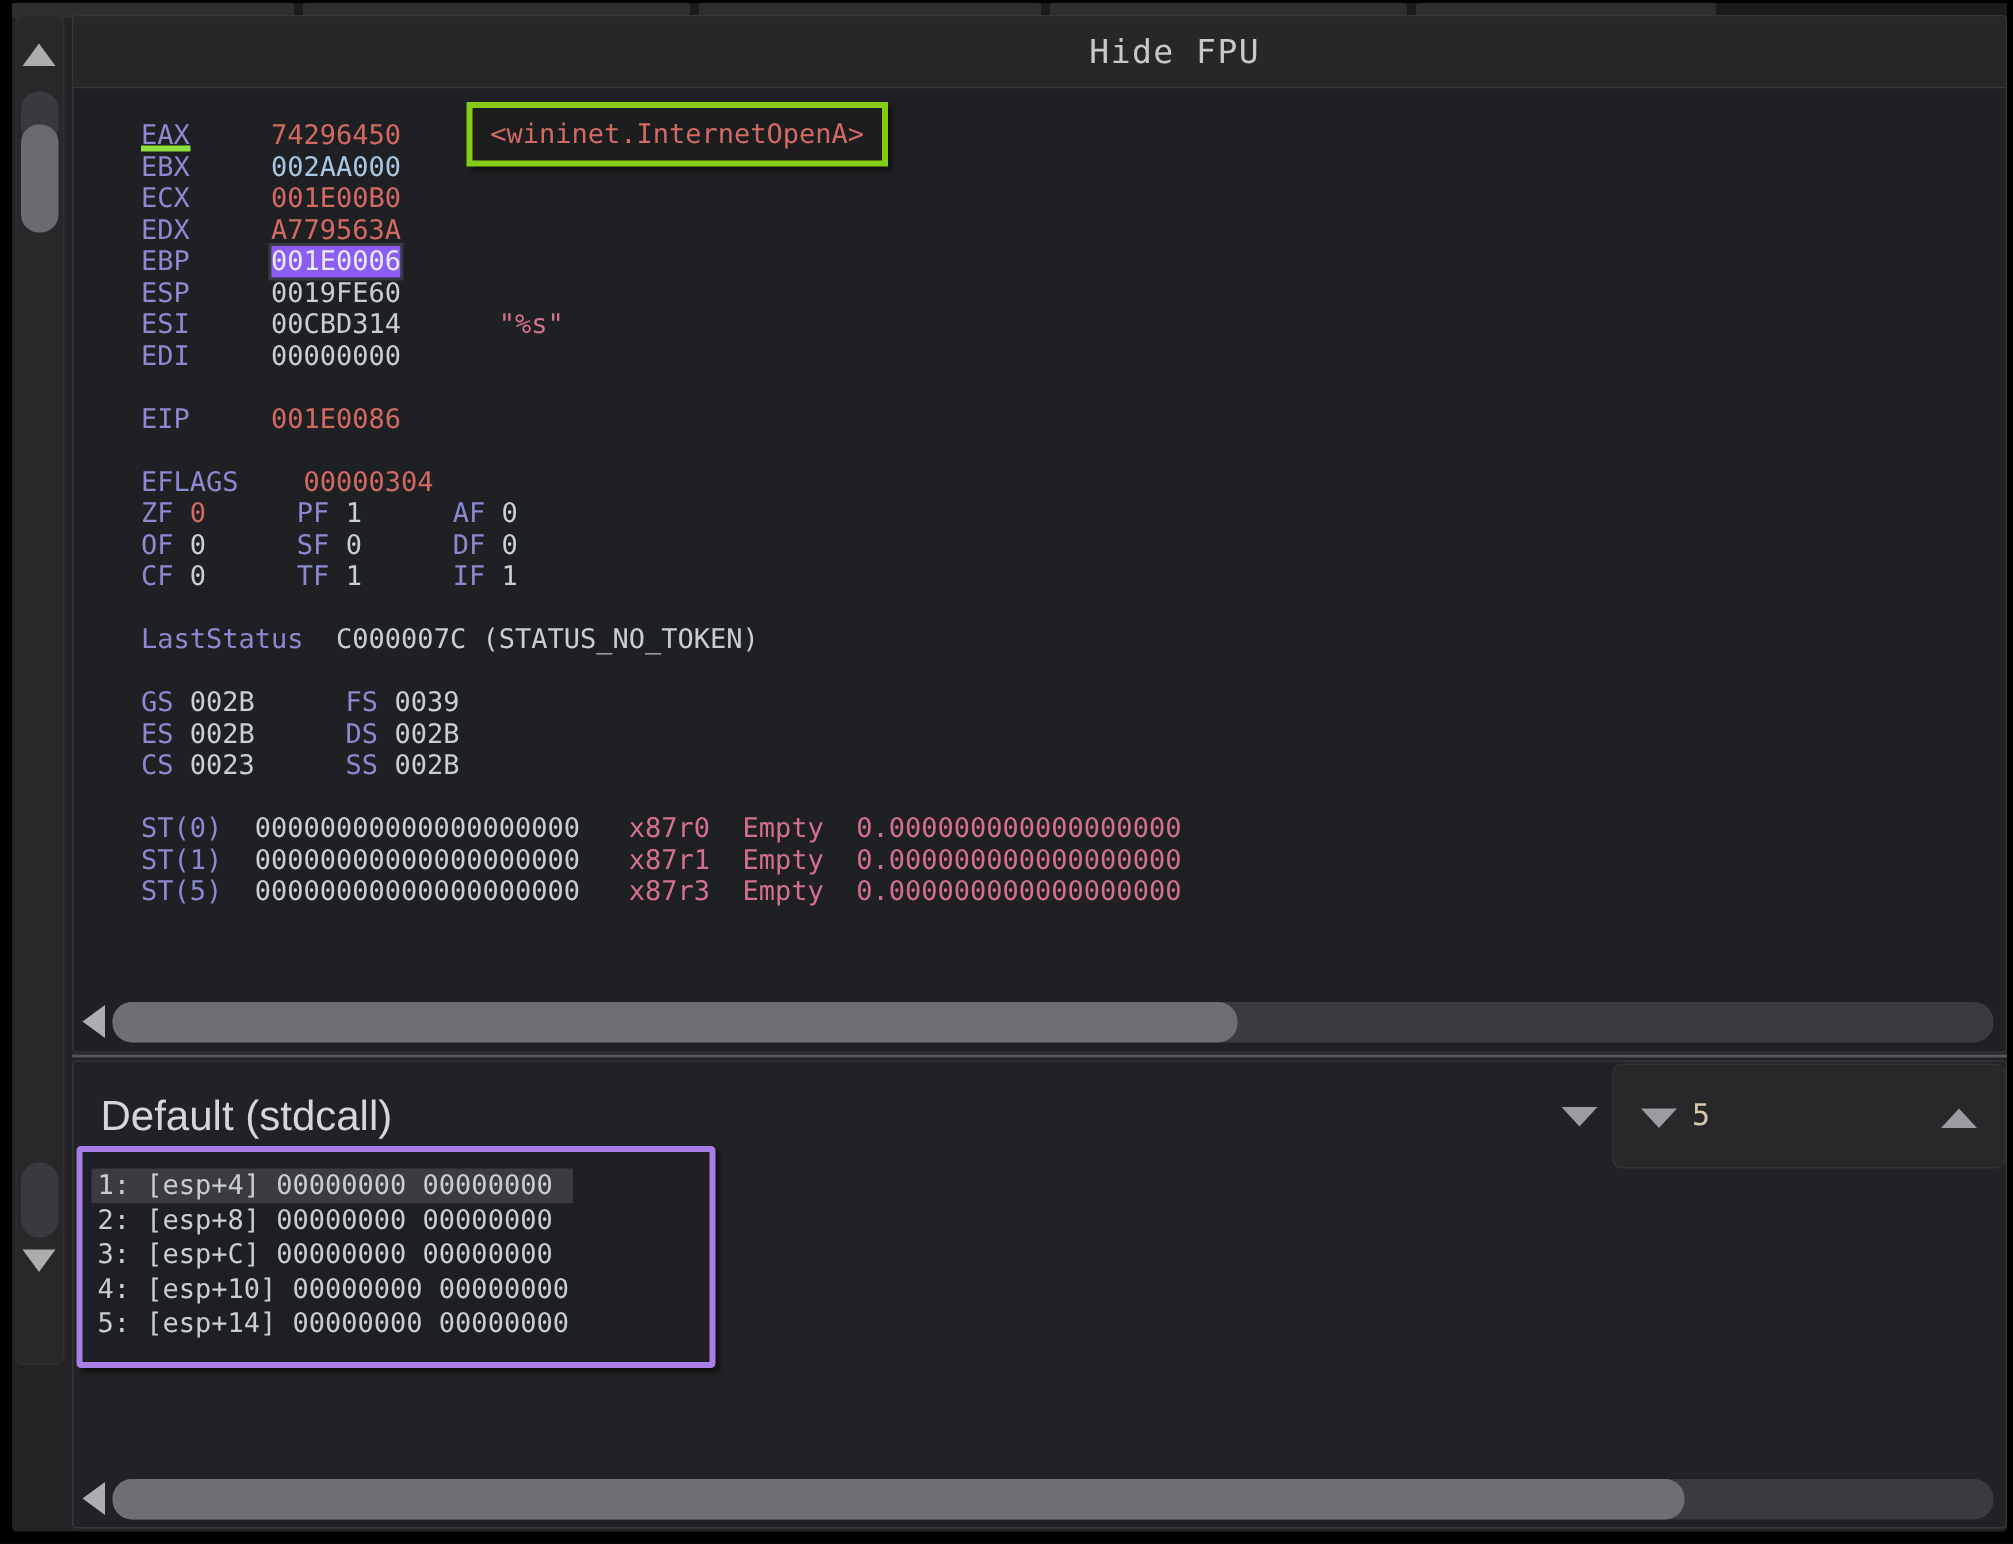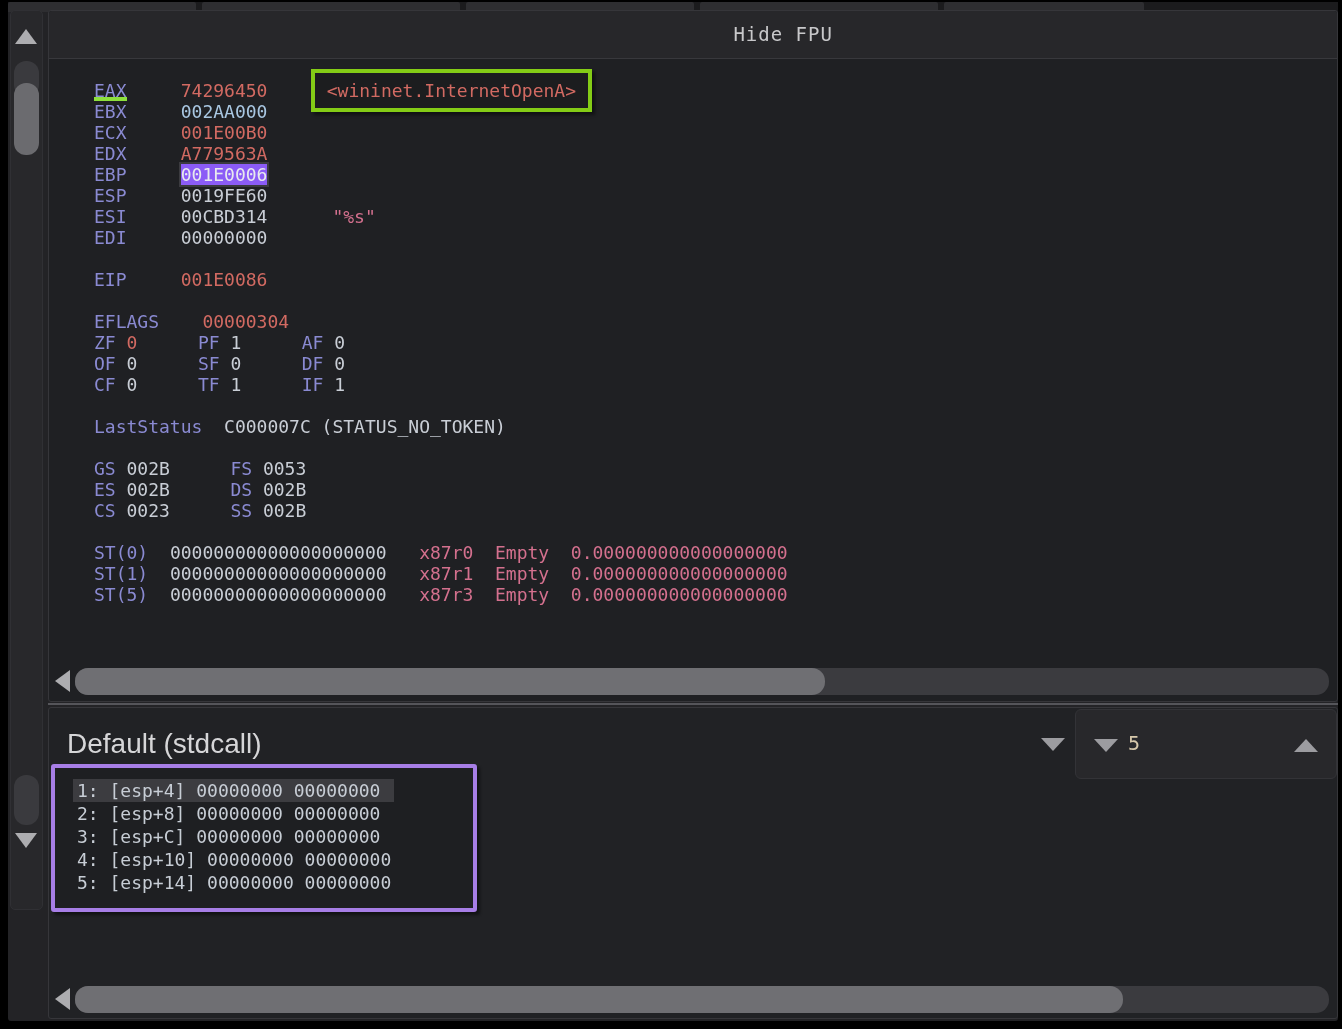--- a/index.html
+++ b/index.html
@@ -24,21 +24,21 @@
   #vthumb-dark1 { position:absolute; left:3px; top:50px; width:25px; height:36px; background:#3A3A3E; border-radius:12px; }
   #vthumb { position:absolute; left:3px; top:72px; width:25px; height:72px; background:#6B6B6F; border-radius:12px; }
   #vthumb-dark2 { position:absolute; left:3px; top:764px; width:25px; height:50px; background:#3A3A3E; border-radius:12px; }
 
   
   #regpanel { position:absolute; left:40px; top:8px; width:1290px; height:692px;
               background:#1F2023; border:1px solid #36363A; border-radius:3px; }
   #fpu-bar { position:absolute; left:0; top:0; right:0; height:48px; background:#27272A;
              border-bottom:1px solid #38383C; border-radius:3px 3px 0 0; }
   #fpu-bar span { position:absolute; left:57%; top:12px; transform:translateX(-50%);
-                  color:#C8C8CA; font-size:19px; letter-spacing:1px; }
+                  color:#C8C8CA; font-size:22px; letter-spacing:1px; }
   #reglines { position:absolute; left:0; top:49px; right:0; bottom:38px; overflow:hidden;
               padding:20px 0 0 17px; font-size:18px; }
   .reg-line { height:21px; line-height:21px; white-space:pre; }
   .c-l { color:#8A8AD2;margin-left:28px; }
   .c-r { color:#D26A62; }
   .c-w { color:#C9CED6; }
   .c-b { color:#A9C7E2; }
   .c-p { color:#D4708E; }
   .u-green { display:inline-block; height:21px; border-bottom:4px solid #8DE03C; margin-bottom:-4px; }
   .hl { background:#8b5cf6; color:#E8EAEE; box-shadow:0 0 0 2px #3B3B3F; }
@@ -72,21 +72,21 @@
   #spin-dec { position:absolute; left:18px; top:29px; }
   #spin-inc { position:absolute; right:18px; top:29px; width:0; height:0;
               border-left:12px solid transparent; border-right:12px solid transparent;
               border-bottom:13px solid #9C9CA0; }
   #spin-val { position:absolute; left:52px; top:21px; color:#D7C8AB; font-size:20px; }
 
   #argbox { position:absolute; left:2px; top:56px; width:426px; height:148px;
             border:4px solid #A77EE6; border-radius:3px; background:#1E1F22;
             box-shadow:3px 3px 3px rgba(0,0,0,.45); padding:11px 0 0 0; }
   .arg-row { height:23px; line-height:23px; white-space:pre; font-size:18px; color:#C7CDD5;
-             margin-left:18px; padding:0 14px 2px 4px; width:max-content; }
+             margin-left:6px; padding:0 14px 2px 4px; width:max-content; }
   .arg-row.sel { background:#3C3C40; }
 
   #arg-hscroll { left:2px; right:2px; bottom:2px; }
   #arg-hscroll .hthumb { width:1048px; }
 </style>
 </head>
 <body>
 
 <div id="frame">
 
@@ -122,21 +122,21 @@
         <div class="reg-line"></div>
         <div class="reg-line"><span class="c-l">EIP</span><span class="c-w">     </span><span class="c-r">001E0086</span></div>
         <div class="reg-line"></div>
         <div class="reg-line"><span class="c-l">EFLAGS</span><span class="c-w">    </span><span class="c-r">00000304</span></div>
         <div class="reg-line"><span class="c-l">ZF</span><span class="c-w"> </span><span class="c-r">0</span><span class="c-w">   </span><span class="c-l">PF</span><span class="c-w"> </span><span class="c-w">1</span><span class="c-w">   </span><span class="c-l">AF</span><span class="c-w"> </span><span class="c-w">0</span></div>
         <div class="reg-line"><span class="c-l">OF</span><span class="c-w"> </span><span class="c-w">0</span><span class="c-w">   </span><span class="c-l">SF</span><span class="c-w"> </span><span class="c-w">0</span><span class="c-w">   </span><span class="c-l">DF</span><span class="c-w"> </span><span class="c-w">0</span></div>
         <div class="reg-line"><span class="c-l">CF</span><span class="c-w"> </span><span class="c-w">0</span><span class="c-w">   </span><span class="c-l">TF</span><span class="c-w"> </span><span class="c-w">1</span><span class="c-w">   </span><span class="c-l">IF</span><span class="c-w"> </span><span class="c-w">1</span></div>
         <div class="reg-line"></div>
         <div class="reg-line"><span class="c-l">LastStatus</span><span class="c-w">  </span><span class="c-w">C000007C</span><span class="c-w"> </span><span class="c-w">(STATUS_NO_TOKEN)</span></div>
         <div class="reg-line"></div>
-        <div class="reg-line"><span class="c-l">GS</span><span class="c-w"> </span><span class="c-w">002B</span><span class="c-w">   </span><span class="c-l">FS</span><span class="c-w"> </span><span class="c-w">0053</span></div>
+        <div class="reg-line"><span class="c-l">GS</span><span class="c-w"> </span><span class="c-w">002B</span><span class="c-w">   </span><span class="c-l">FS</span><span class="c-w"> </span><span class="c-w">0039</span></div>
         <div class="reg-line"><span class="c-l">ES</span><span class="c-w"> </span><span class="c-w">002B</span><span class="c-w">   </span><span class="c-l">DS</span><span class="c-w"> </span><span class="c-w">002B</span></div>
         <div class="reg-line"><span class="c-l">CS</span><span class="c-w"> </span><span class="c-w">0023</span><span class="c-w">   </span><span class="c-l">SS</span><span class="c-w"> </span><span class="c-w">002B</span></div>
         <div class="reg-line"></div>
         <div class="reg-line"><span class="c-l">ST(0)</span><span class="c-w">  </span><span class="c-w">00000000000000000000</span><span class="c-w">   </span><span class="c-p">x87r0  Empty  0.000000000000000000</span></div>
         <div class="reg-line"><span class="c-l">ST(1)</span><span class="c-w">  </span><span class="c-w">00000000000000000000</span><span class="c-w">   </span><span class="c-p">x87r1  Empty  0.000000000000000000</span></div>
         <div class="reg-line"><span class="c-l">ST(5)</span><span class="c-w">  </span><span class="c-w">00000000000000000000</span><span class="c-w">   </span><span class="c-p">x87r3  Empty  0.000000000000000000</span></div>
       </div>
     <div id="reg-hscroll" class="hscroll">
       <div class="tri-left"></div>
       <div class="htrack">

